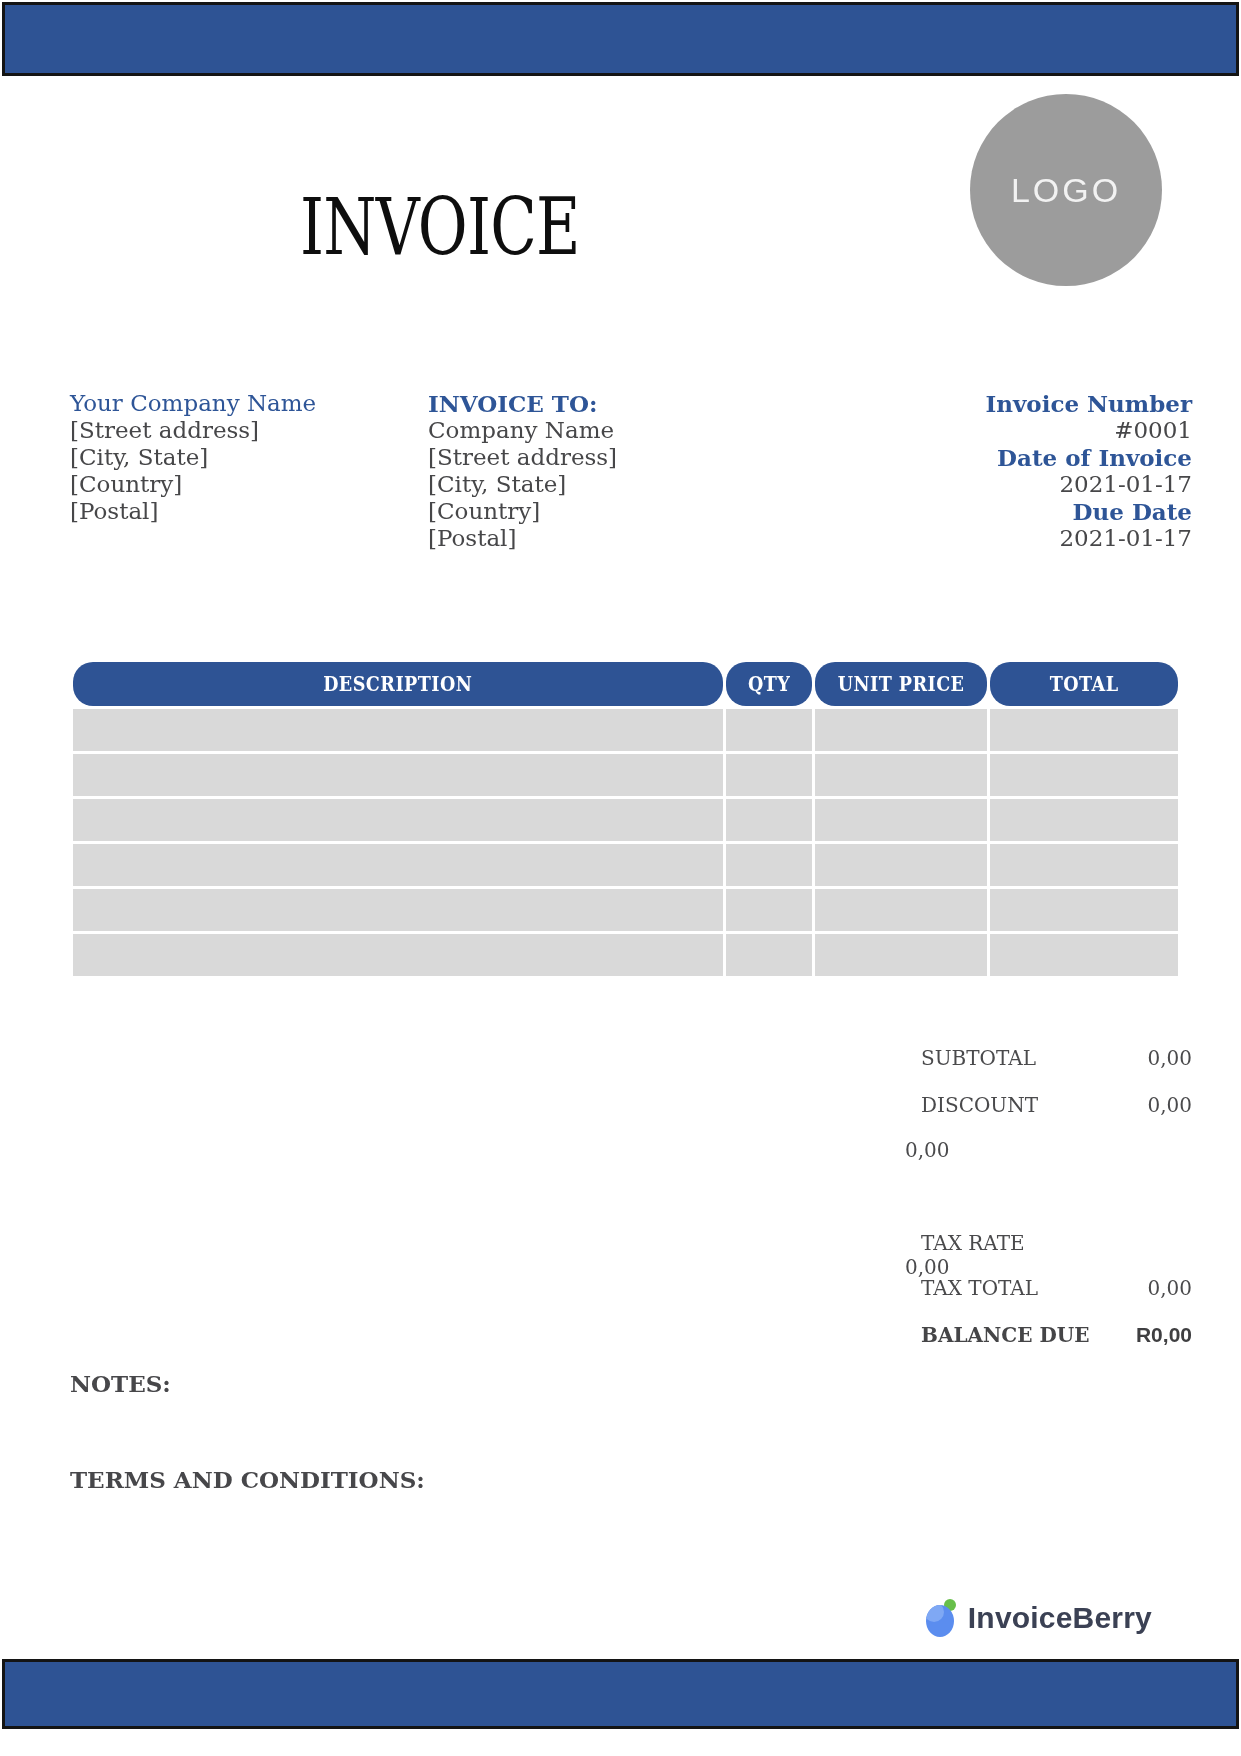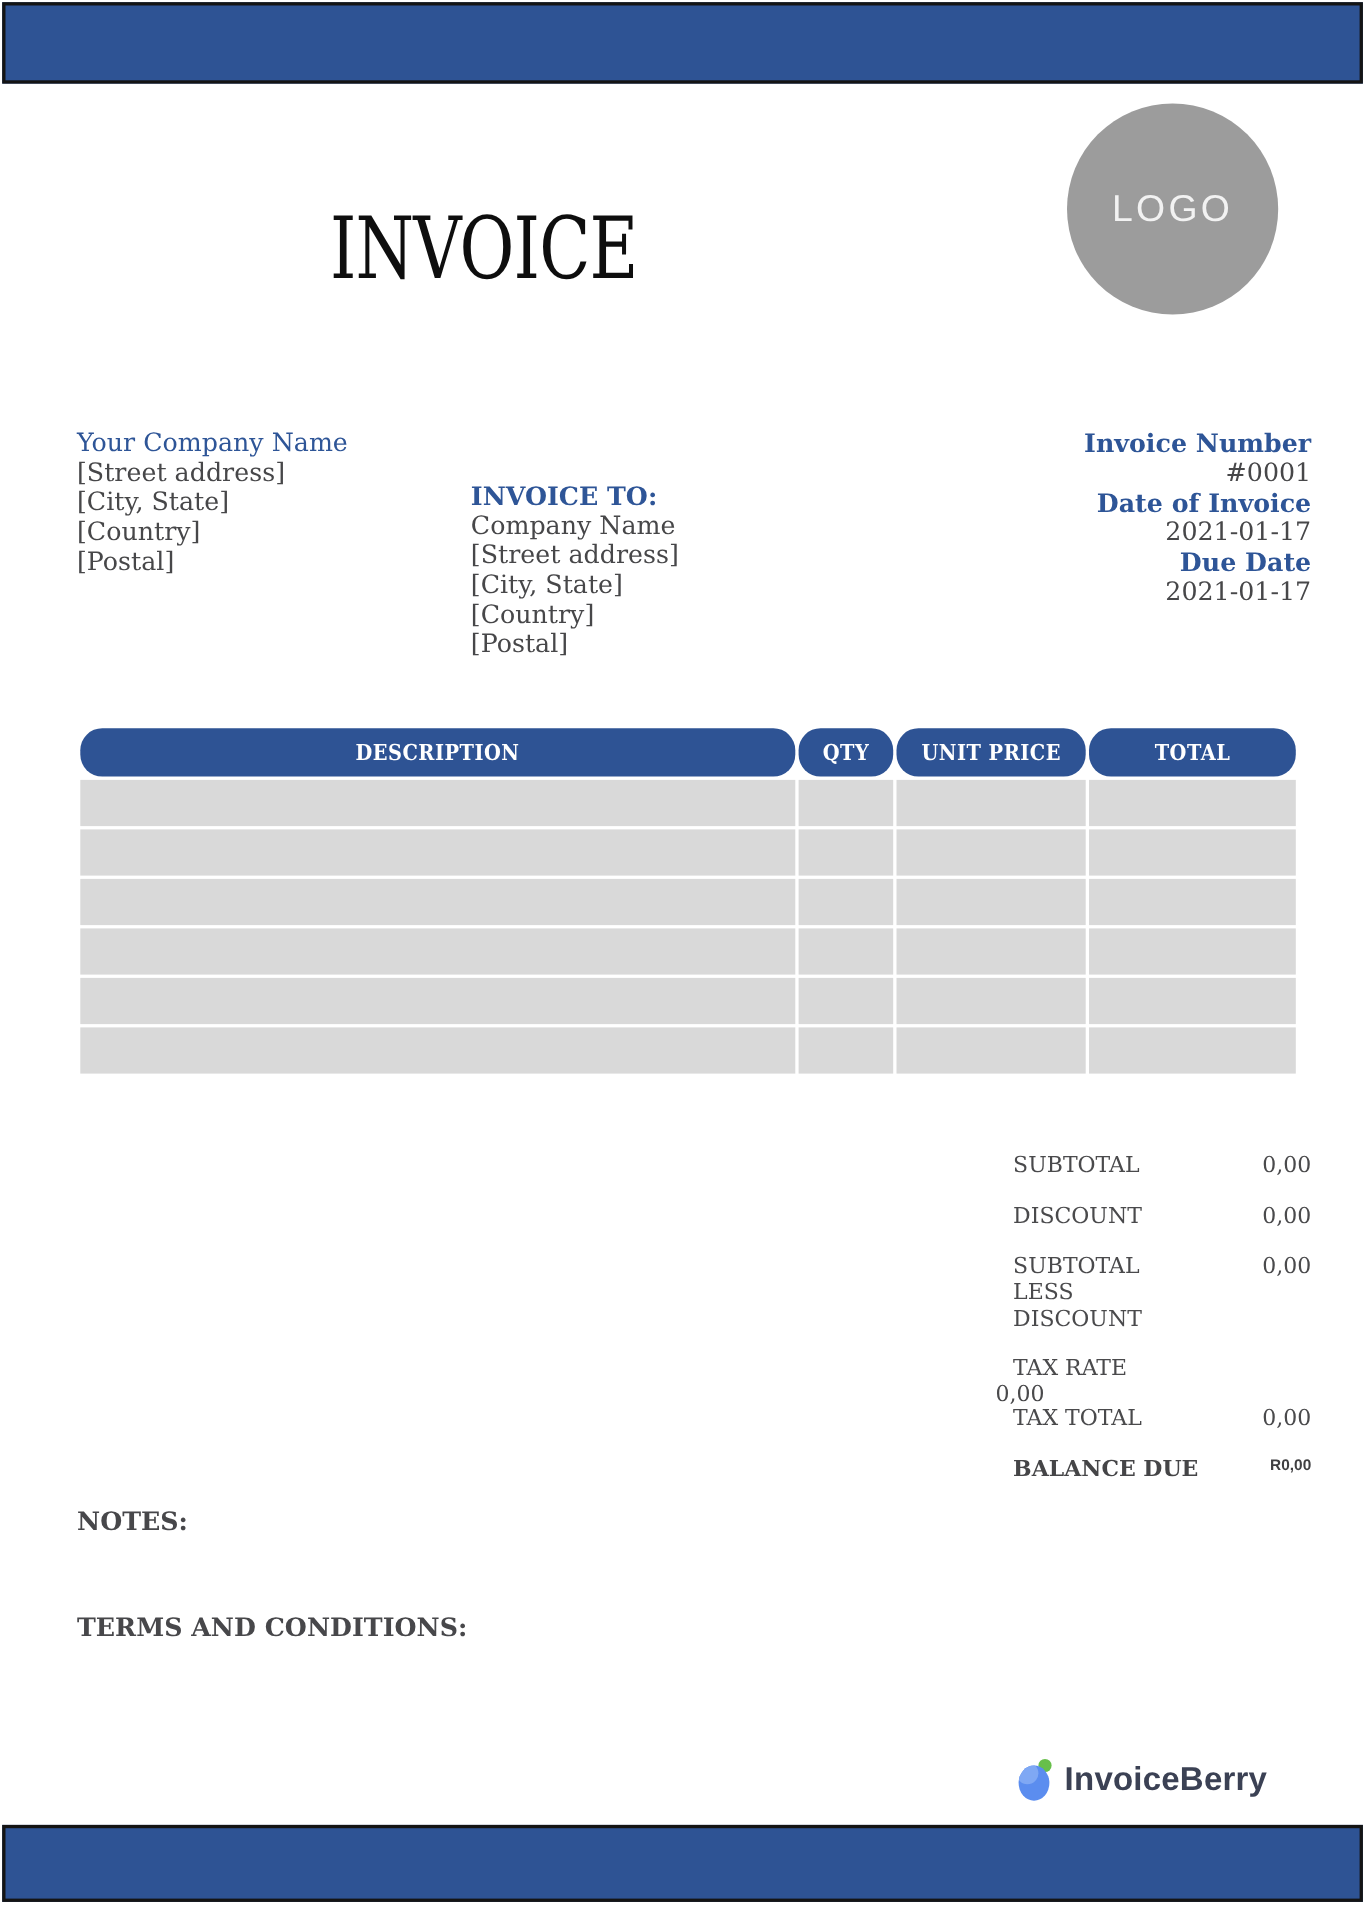--- a/index.html
+++ b/index.html
@@ -31,21 +31,21 @@
     display:flex; align-items:center; justify-content:center;
   }
   .logo-circle span {
     font-family:"Liberation Sans","DejaVu Sans",sans-serif;
     font-weight:400; font-size:34px; letter-spacing:3px; color:#f2f2f2;
   }
 
   
   .info { position:absolute; top:390px; left:0; right:0; font-size:23px; line-height:27px; }
   .info .col1 { position:absolute; left:70px; top:0; }
-  .info .col2 { position:absolute; left:428px; top:0;margin-top:48px; }
+  .info .col2 { position:absolute; left:428px; top:0; }
   .info .col3 { position:absolute; right:49px; top:0; text-align:right; }
   .blue { color:#2e5597; }
   .blue.b { font-weight:bold; }
   .gray { color:#474749; }
 
   
   .items {
     position:absolute; left:70px; top:659px;
     border-collapse:separate; border-spacing:3px;
   }
@@ -58,21 +58,21 @@
   .c-desc { width:650px; } .c-qty { width:86px; } .c-unit { width:172px; } .c-total { width:188px; }
 
   
   .totals { position:absolute; left:905px; top:1046px; width:287px; font-size:20px; }
   .trow { position:absolute; left:0; width:100%; display:flex; justify-content:space-between; }
   .trow .lbl { max-width:128px; line-height:24px; color:#4a4a4c;margin-left:16px; }
   .trow .val { color:#4a4a4c; }
   .trow.balance .lbl { font-weight:bold; color:#454547; max-width:220px; }
   .trow.balance .val {
     font-family:"Liberation Sans","DejaVu Sans",sans-serif;
-    font-weight:bold; font-size:14px; color:#3f3f41;margin-left:20px;
+    font-weight:bold; font-size:21px; color:#3f3f41;margin-left:20px;
   }
 
   
   .section-label { position:absolute; left:70px; font-size:23px; font-weight:bold; color:#47474a; }
   .notes { top:1370px; } .terms { top:1466px; }
 
   
   .brand {
     position:absolute; top:1598px; right:89px;
     display:flex; align-items:center; gap:9px;
@@ -175,21 +175,20 @@
   <div class="totals">
     <div class="trow" style="top:0;">
       <div class="lbl">SUBTOTAL</div>
       <div class="val">0,00</div>
     </div>
     <div class="trow" style="top:47px;">
       <div class="lbl">DISCOUNT</div>
       <div class="val">0,00</div>
     </div>
     <div class="trow" style="top:92px;">
-      <div class="lbl">SUBTOTAL LESS DISCOUNT</div>
       <div class="val">0,00</div>
     </div>
     <div class="trow" style="top:185px;flex-direction:column;">
       <div class="lbl">TAX RATE</div>
       <div class="val">0,00</div>
     </div>
     <div class="trow" style="top:230px;align-items:center;">
       <div class="lbl">TAX TOTAL</div>
       <div class="val">0,00</div>
     </div>

